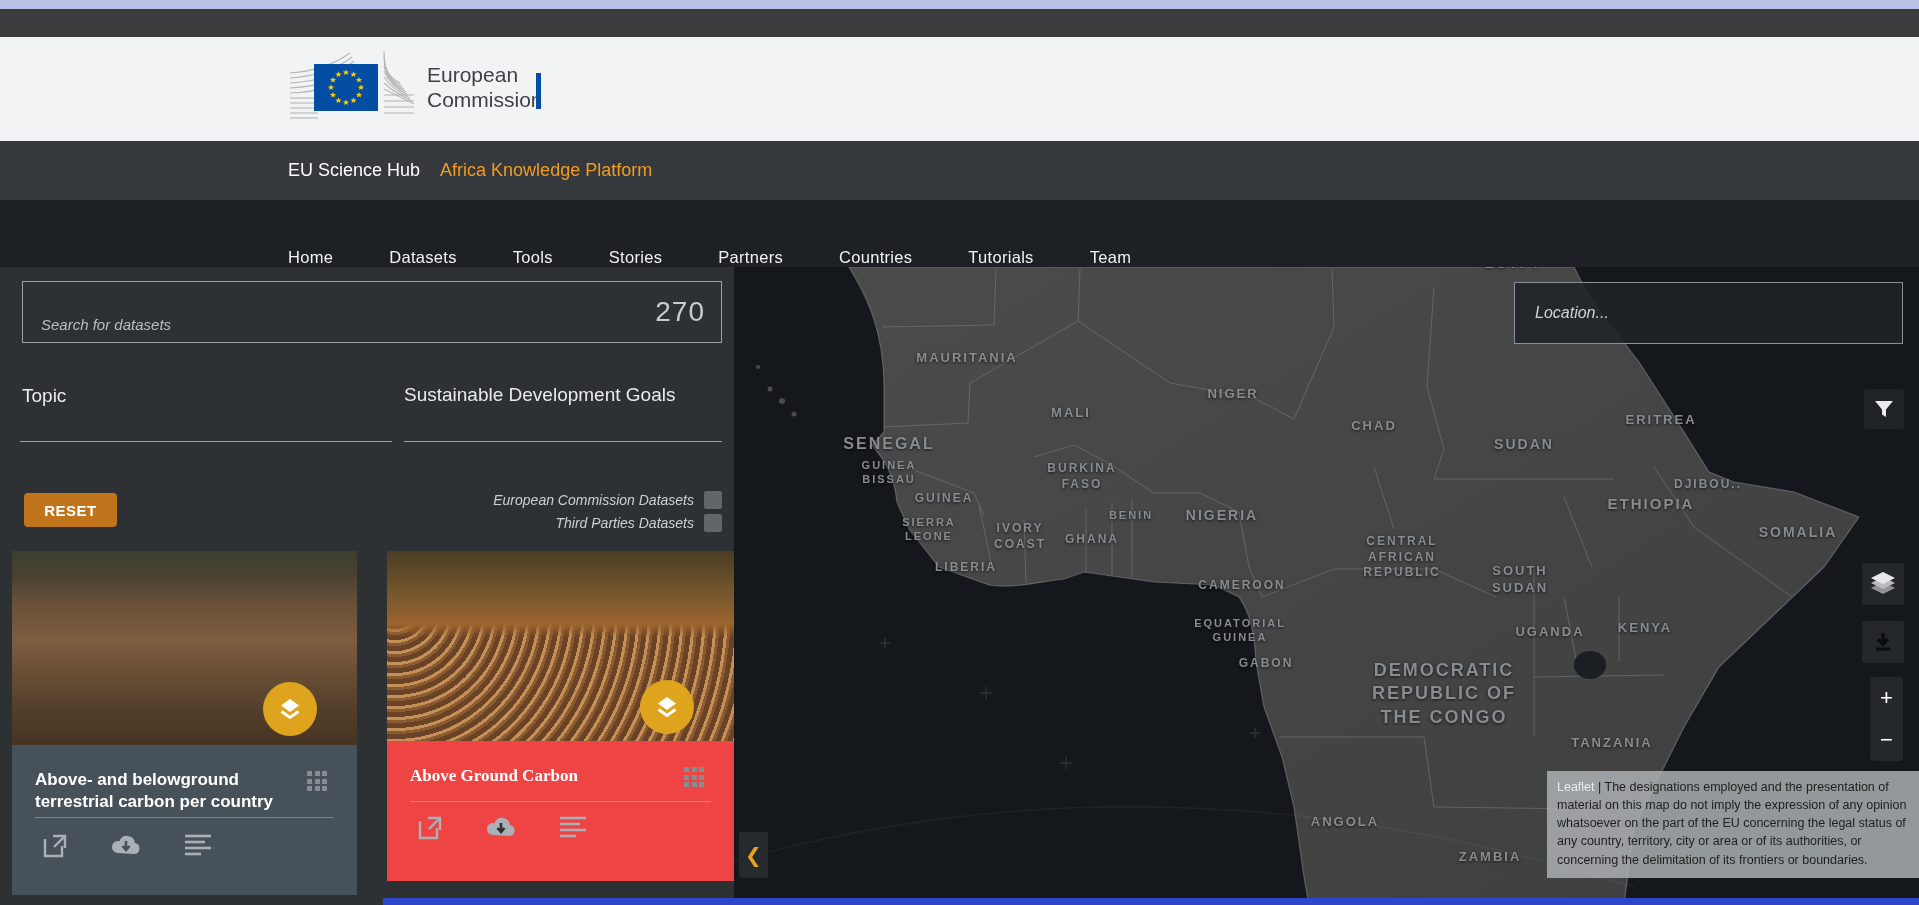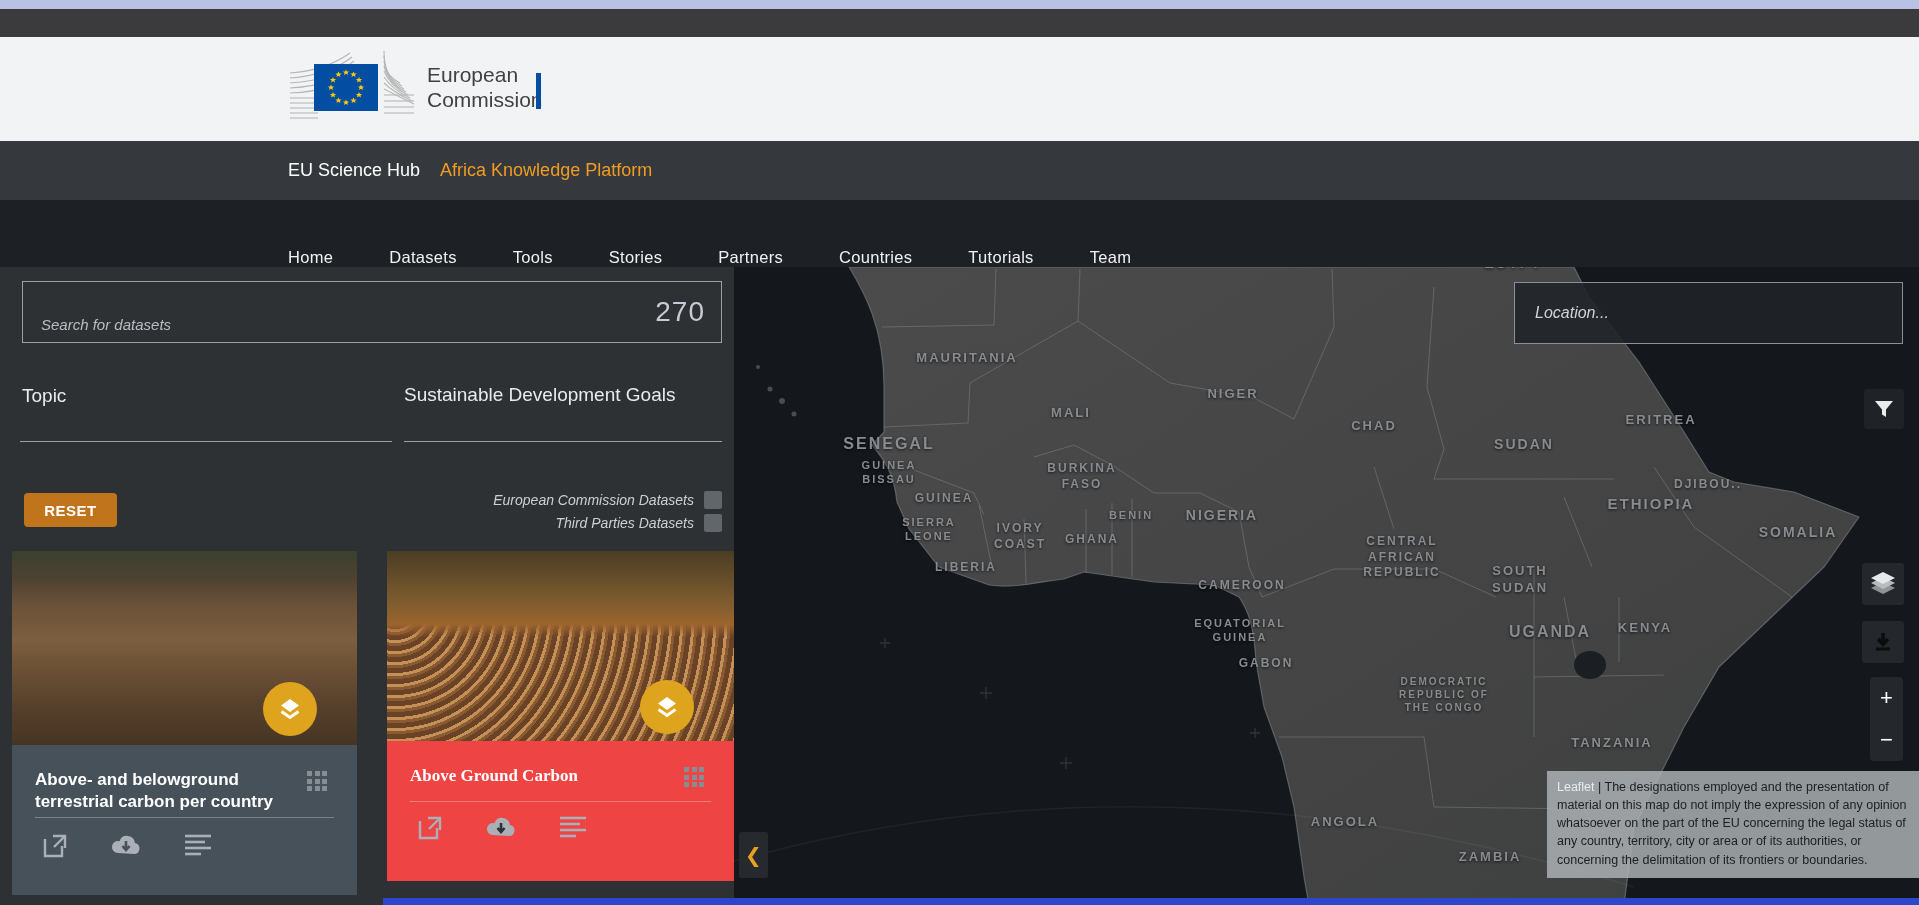--- a/index.html
+++ b/index.html
@@ -390,23 +390,23 @@
 GUINEA</div>
         <div class="maplabel" style="left: 532px; top: 397px; font-size: 12px;">GABON</div>
         <div class="maplabel" style="left: 668px; top: 290px; font-size: 12px;">CENTRAL
 AFRICAN
 REPUBLIC</div>
         <div class="maplabel" style="left: 786px; top: 273px; font-size: 13px; margin-top: 40px;">SOUTH
 SUDAN</div>
         <div class="maplabel" style="left: 917px; top: 237px; font-size: 15px;">ETHIOPIA</div>
         <div class="maplabel" style="left: 974px; top: 218px; font-size: 12px;">DJIBOU..</div>
         <div class="maplabel" style="left: 1064px; top: 265px; font-size: 14px;">SOMALIA</div>
-        <div class="maplabel" style="left: 816px; top: 365px; font-size: 16px;">UGANDA</div>
+        <div class="maplabel" style="left: 816px; top: 365px; font-size: 13px;">UGANDA</div>
         <div class="maplabel" style="left: 911px; top: 361px; font-size: 13px;">KENYA</div>
-        <div class="maplabel" style="left: 710px; top: 427px; font-size: 10px;">DEMOCRATIC
+        <div class="maplabel" style="left: 710px; top: 427px; font-size: 18px;">DEMOCRATIC
 REPUBLIC OF
 THE CONGO</div>
         <div class="maplabel" style="left: 878px; top: 476px; font-size: 13px;">TANZANIA</div>
         <div class="maplabel" style="left: 611px; top: 555px; font-size: 13px;">ANGOLA</div>
         <div class="maplabel" style="left: 756px; top: 590px; font-size: 13px;">ZAMBIA</div>
       </div>
 
     <div class="loc-box">
       <input type="text" placeholder="Location..." style="">
     </div>

